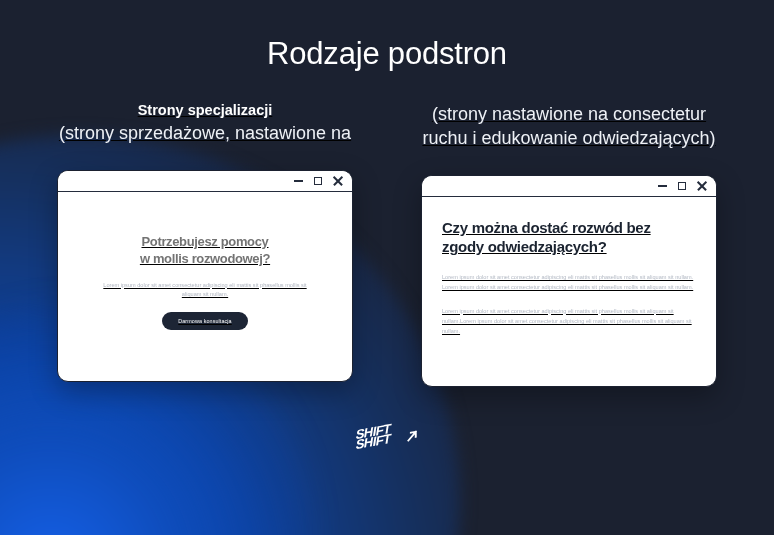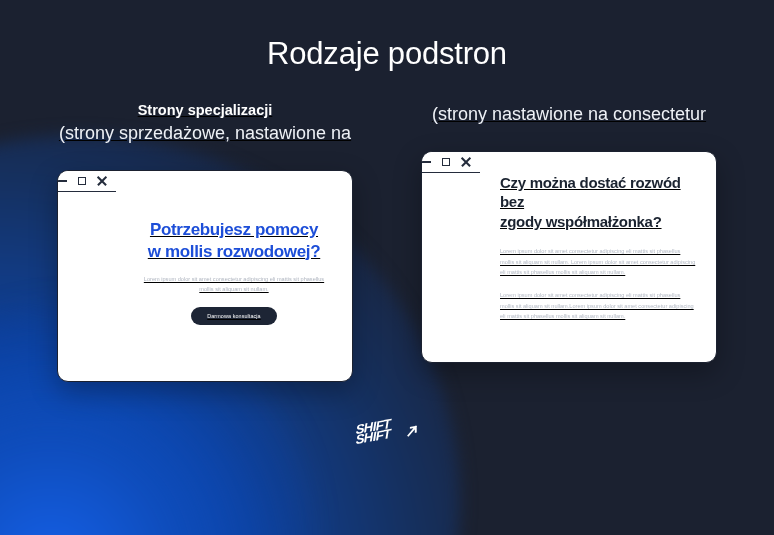--- a/index.html
+++ b/index.html
@@ -97,20 +97,21 @@
   
   .window {
     margin-top: 24px;
     width: 296px;
     height: 212px;
     background: #ffffff;
     border: 1.5px solid #1b2130;
     border-radius: 11px;
     overflow: hidden;
     display: flex;
+    flex-direction: column;
     box-shadow: 0 10px 28px rgba(0,0,0,0.30);
   }
   .titlebar {
     height: 21px;
     flex: 0 0 21px;
     border-bottom: 1.5px solid #242c3c;
     display: flex;
     align-items: center;
     justify-content: flex-end;
     padding-right: 9px;
@@ -134,22 +135,22 @@
   .hero {
     height: 100%;
     display: flex;
     flex-direction: column;
     align-items: center;
     justify-content: center;
     padding: 0 22px 8px;
     text-align: center;
   }
   .hero-title {
-    color: #1d4ed8;
-    font-size: 17px;
+    color: #737373;
+    font-size: 13px;
     font-weight: 700;
     line-height: 1.28;
     letter-spacing: -0.35px;
   }
   .hero-body {
     color: #aeb4bf;
     font-size: 5.6px;
     line-height: 1.75;
     margin-top: 13px;
     max-width: 212px;
@@ -255,33 +256,34 @@
             <p class="hero-body">Lorem ipsum dolor sit amet consectetur adipiscing eli mattis sit phasellus mollis sit aliquam sit nullam.</p>
             <button class="hero-btn">Darmowa konsultacja</button>
           </div>
         </div>
       </div>
     </div>
 
     <div class="col">
       <div class="col-sub">
         <span>(strony nastawione na consectetur</span><br>
+        <span>ruchu i edukowanie odwiedzających)</span>
       </div>
 
       <div class="window">
         <div class="titlebar">
           <span class="wc wc-min"></span>
           <span class="wc wc-max"></span>
           <span class="wc wc-close"></span>
         </div>
         <div class="viewport">
           <div class="article">
             <div class="article-title">
               <span>Czy można dostać rozwód bez</span><br>
-              <span>zgody współmałżonka?</span>
+              <span>zgody odwiedzających?</span>
             </div>
             <p class="article-p">Lorem ipsum dolor sit amet consectetur adipiscing eli mattis sit phasellus mollis sit aliquam sit nullam. Lorem ipsum dolor sit amet consectetur adipiscing eli mattis sit phasellus mollis sit aliquam sit nullam.</p>
             <p class="article-p">Lorem ipsum dolor sit amet consectetur adipiscing eli mattis sit phasellus mollis sit aliquam sit nullam.Lorem ipsum dolor sit amet consectetur adipiscing eli mattis sit phasellus mollis sit aliquam sit nullam.</p>
           </div>
         </div>
       </div>
     </div>
 
   </div>
 

